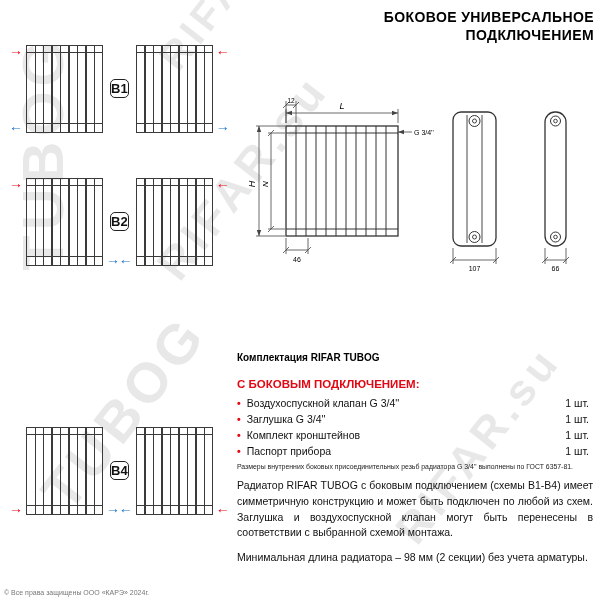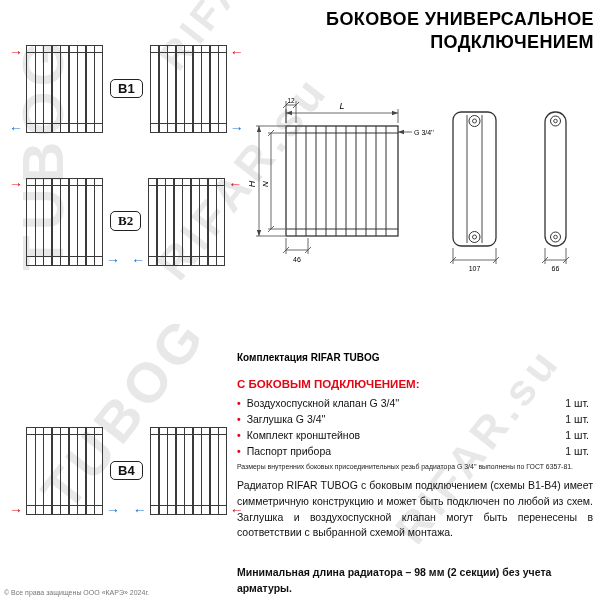--- a/index.html
+++ b/index.html
@@ -6,39 +6,39 @@
   .page{position:relative;width:600px;height:600px;background:#fff;overflow:hidden;
         font-family:"Liberation Sans",sans-serif;color:#111;}
   svg{font-family:"Liberation Sans",sans-serif;}
 
   
   .watermark{position:absolute;z-index:1;font-weight:bold;white-space:nowrap;
              color:rgba(120,120,120,0.17);letter-spacing:5px;user-select:none;}
 
   
   .title{position:absolute;z-index:3;top:8px;right:6px;text-align:right;
-         font-size:18px;font-weight:800;line-height:1.3;letter-spacing:.4px;color:#000;}
+         font-size:14px;font-weight:800;line-height:1.3;letter-spacing:.4px;color:#000;}
 
   
   .scheme-row{position:absolute;z-index:2;left:26px;display:flex;align-items:center;gap:7px;}
   .rad-wrap{position:relative;width:77px;height:86px;}
   .rad{width:100%;height:100%;
        background:repeating-linear-gradient(90deg,#3a3a3a 0 1.3px,transparent 1.3px 8.5px);
        border-top:1.4px solid #3a3a3a;border-bottom:1.4px solid #3a3a3a;}
   .rad-wrap::before,.rad-wrap::after{content:"";position:absolute;left:0;right:0;
        border-top:1.3px solid #3a3a3a;}
   .rad-wrap::before{top:7px;} .rad-wrap::after{bottom:7px;}
   .arr{position:absolute;font-size:14px;font-weight:bold;line-height:1;}
   .arr.dir-r::before{content:"\2192";} 
   .arr.dir-l::before{content:"\2190";} 
   .arr.red{color:#e30613;} .arr.blue{color:#1d71c8;}
   .tl{left:-17px;top:-2px;} .bl{left:-17px;bottom:-2px;}
   .tr{right:-17px;top:-2px;} .br{right:-17px;bottom:-2px;}
   .scheme-label{border:1.6px solid #222;border-radius:5px;font-weight:800;
-       font-size:13px;padding:1px 7px;background:rgba(255,255,255,.6);}
+       font-size:13px;padding:1px 0;background:rgba(255,255,255,.6);}
 
   
   .tech{position:absolute;z-index:2;left:248px;top:96px;}
   .tech-caption{position:absolute;z-index:2;left:252px;top:274px;font-size:7.5px;
        white-space:nowrap;color:#222;}
   .sideviews{position:absolute;z-index:2;left:448px;top:106px;}
 
   
   .equip{position:absolute;z-index:3;left:237px;top:352px;width:352px;}
   .equip-h1{font-size:10px;font-weight:800;color:#000;}
@@ -47,21 +47,21 @@
   .equip-item{display:flex;align-items:flex-start;font-size:10.5px;margin:4px 0;}
   .equip-item .bullet{color:#e30613;font-weight:bold;margin-right:6px;}
   .equip-item .bullet::before{content:"\2022";}
   .equip-item .name{flex:1;}
   .equip-item .qty{text-align:right;}
   .equip-note{font-size:6.9px;color:#222;margin-top:6px;}
 
   
   .descr{position:absolute;z-index:3;left:237px;top:478px;width:356px;
          font-size:10.5px;line-height:1.5;text-align:justify;}
-  .descr .minlen{font-weight:700;margin-top:24px;text-align:left;}
+  .descr .minlen{font-weight:400;margin-top:9px;text-align:left;}
 
   
   .footer{position:absolute;z-index:3;left:4px;bottom:4px;font-size:7px;color:#777;}
 </style>
 </head>
 <body>
 
 <div class="page">
 
   <span class="watermark" style="left:-75px;top:120px;font-size:58px;transform:rotate(-90deg);">TUBOG</span>
@@ -83,21 +83,21 @@
       <span class="arr blue bl dir-l"></span>
     </div>
     <div class="scheme-label">В1</div>
     <div class="rad-wrap">
       <div class="rad"></div>
       <span class="arr red tr dir-l"></span>
       <span class="arr blue br dir-r"></span>
     </div>
   </div>
 
-  <div class="scheme-row" style="top:178px;font-family:Liberation Serif, serif;">
+  <div class="scheme-row" style="top:178px;">
     <div class="rad-wrap">
       <div class="rad"></div>
       <span class="arr red tl dir-r"></span>
       <span class="arr blue br dir-r"></span>
     </div>
     <div class="scheme-label">В2</div>
     <div class="rad-wrap">
       <div class="rad"></div>
       <span class="arr red tr dir-l"></span>
       <span class="arr blue bl dir-l"></span>

